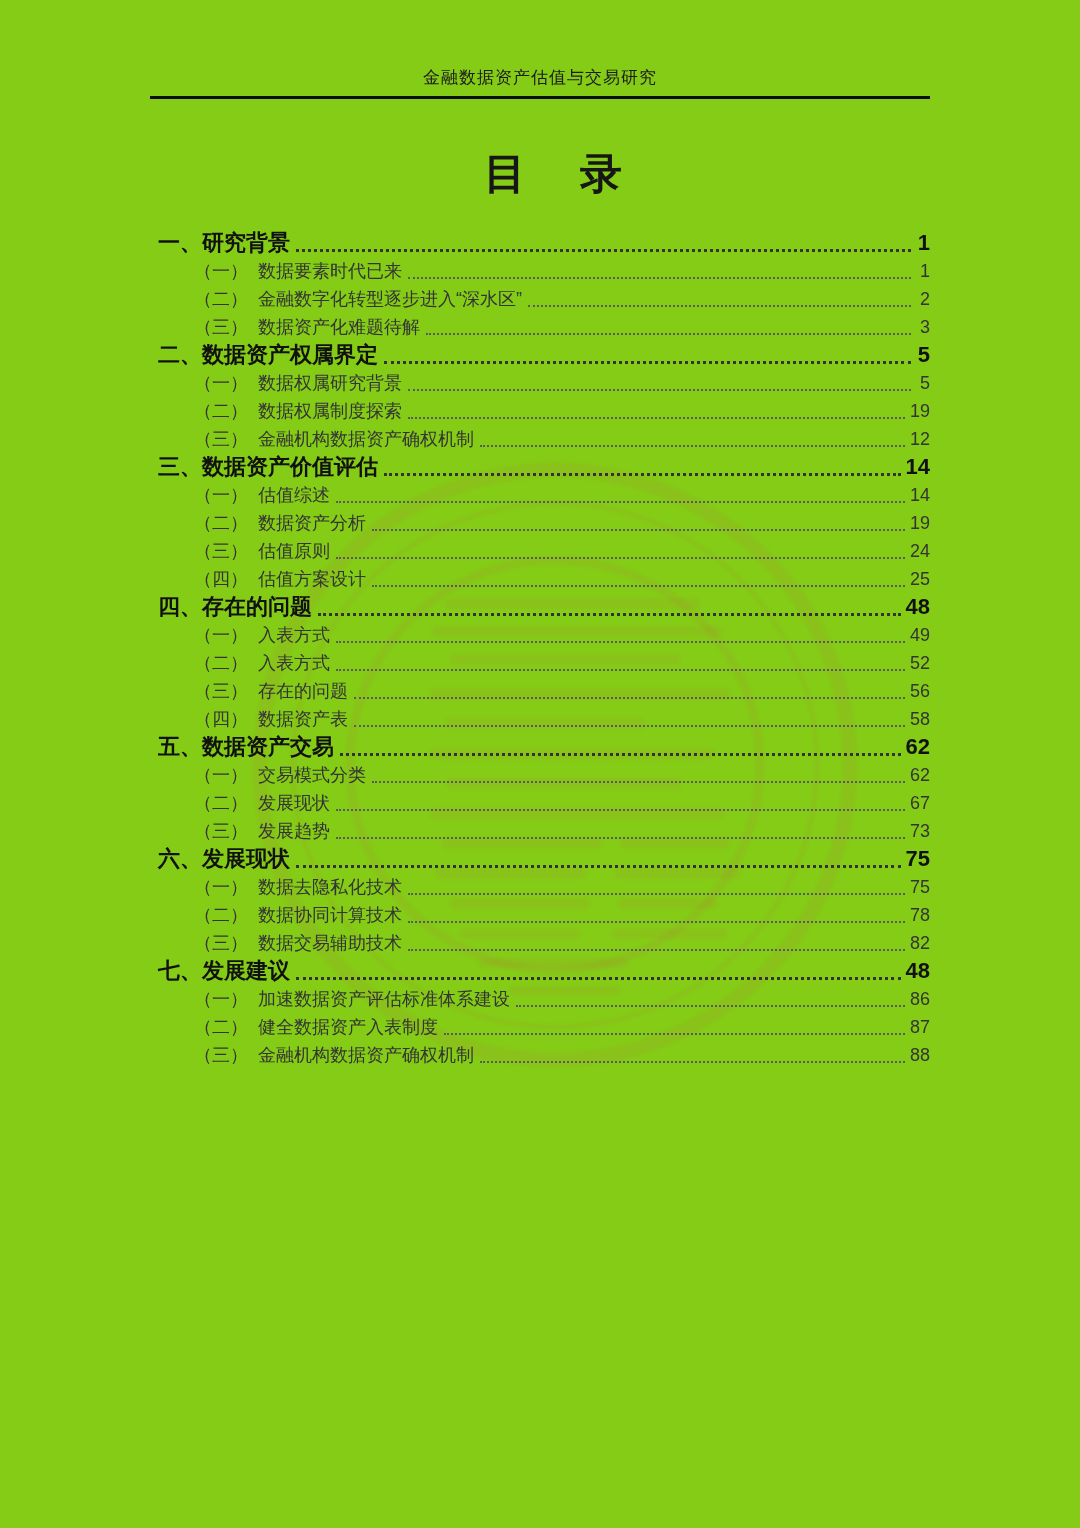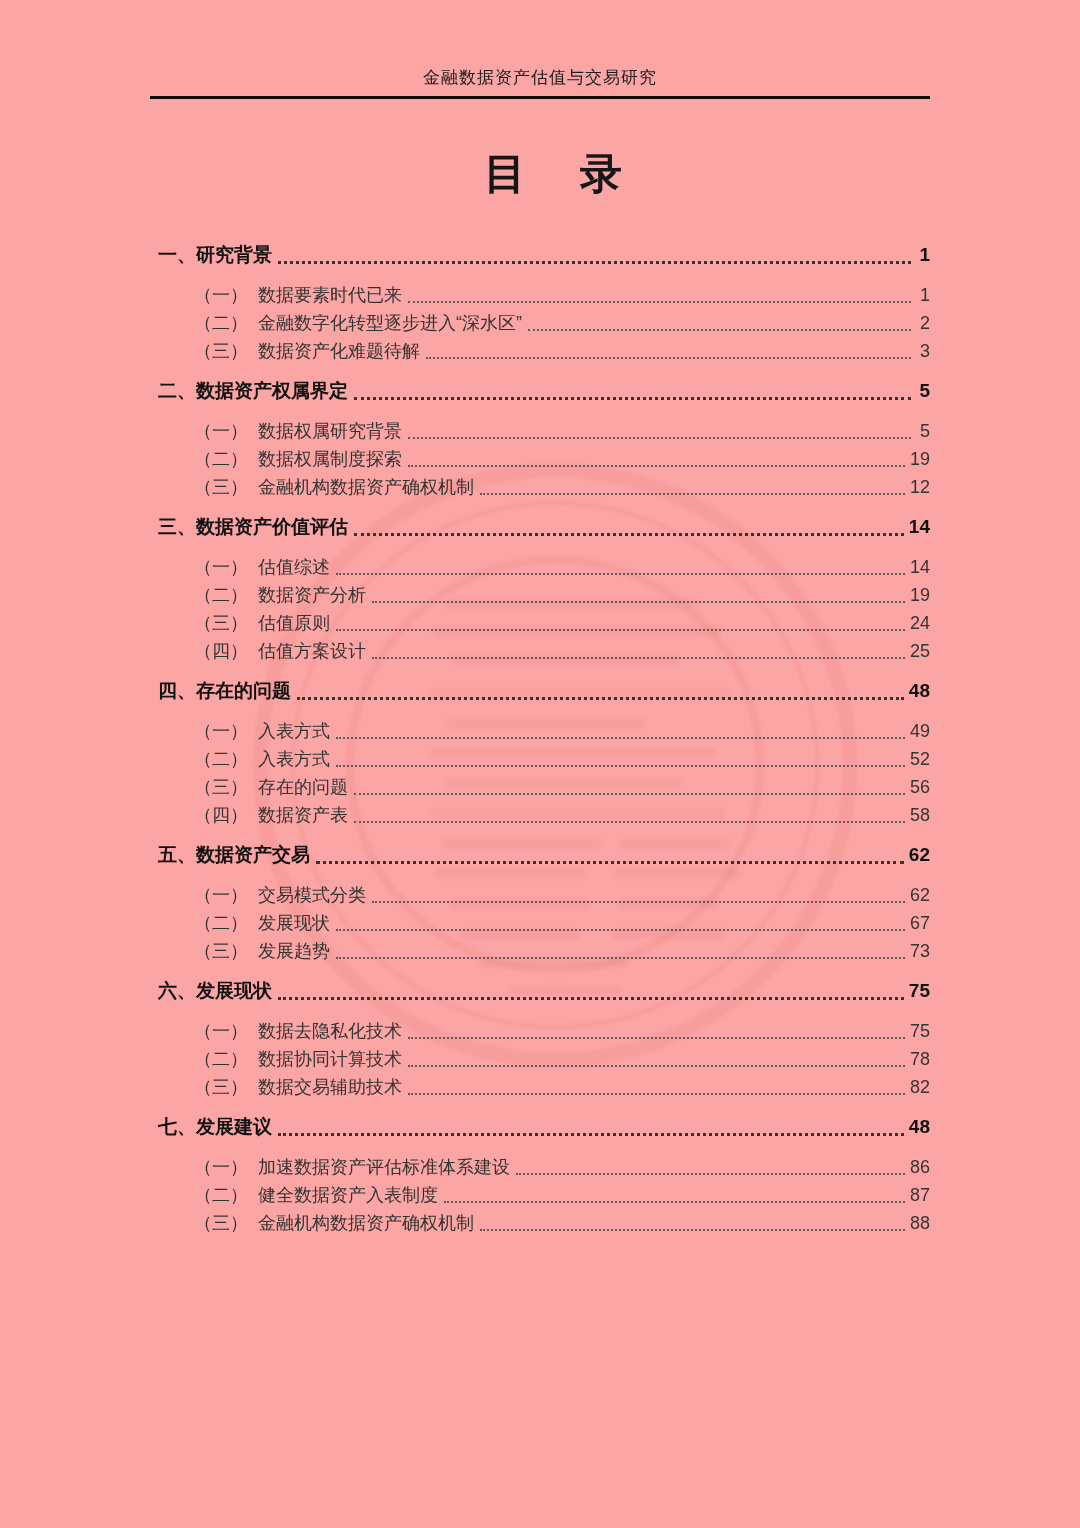--- a/index.html
+++ b/index.html
@@ -5,21 +5,21 @@
   html, body {
     margin: 0;
     padding: 0;
     background: #ffffff;
     font-family: "Liberation Sans", sans-serif;
   }
   .page {
     position: relative;
     width: 1080px;
     height: 1528px;
-    background: #fca5a5;
+    background: #84cc16;
     overflow: hidden;
   }
 
   
   .page-header {
     position: absolute;
     top: 66px;
     left: 150px;
     width: 780px;
     text-align: center;
@@ -58,22 +58,22 @@
     width: 772px;
   }
   .toc-row {
     display: flex;
     align-items: baseline;
     line-height: 28px;
     white-space: nowrap;
     cursor: pointer;
   }
   .toc-row.level1 {
-    margin: 12px 0;
-    font-size: 19px;
+    margin: 0 0;
+    font-size: 22px;
     font-weight: bold;
     color: #111111;
   }
   .toc-row.level2 {
     padding-left: 36px;
     font-size: 18px;
     font-weight: 400;
     color: #343434;
   }
   .entry-num {

